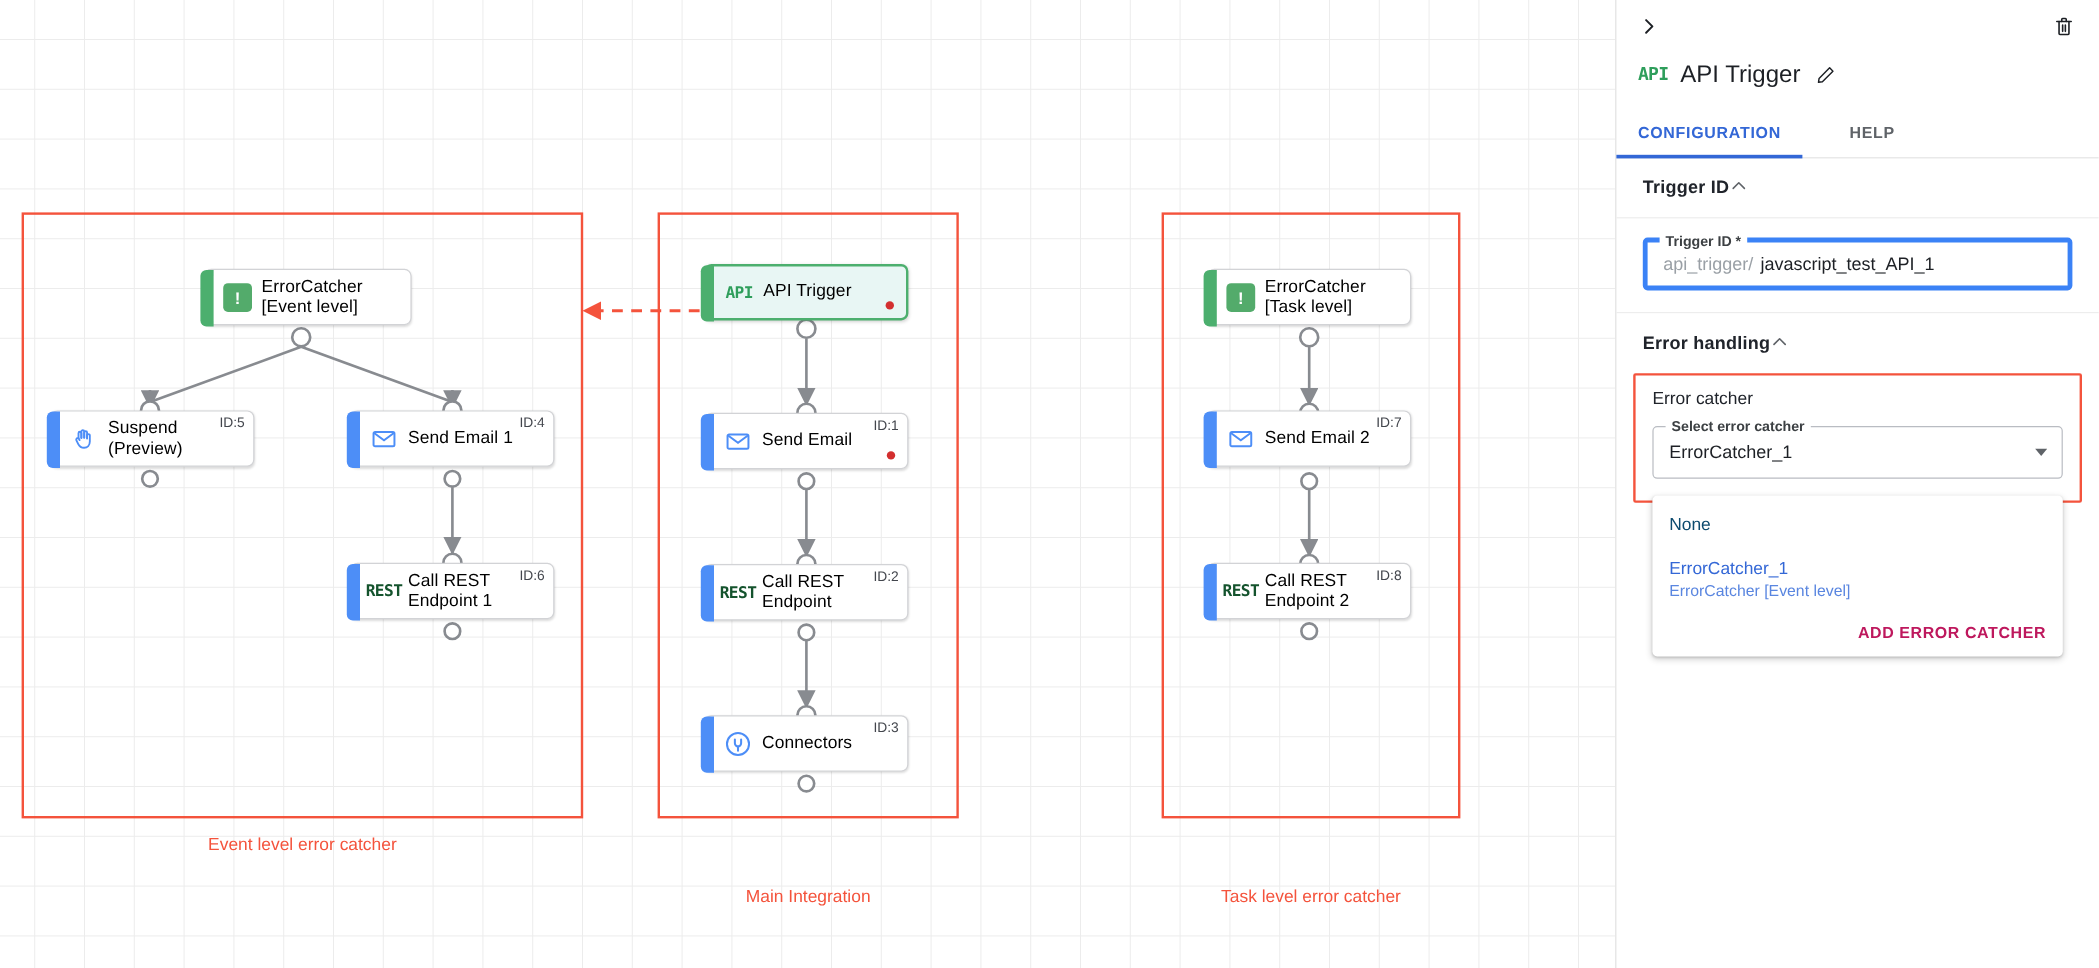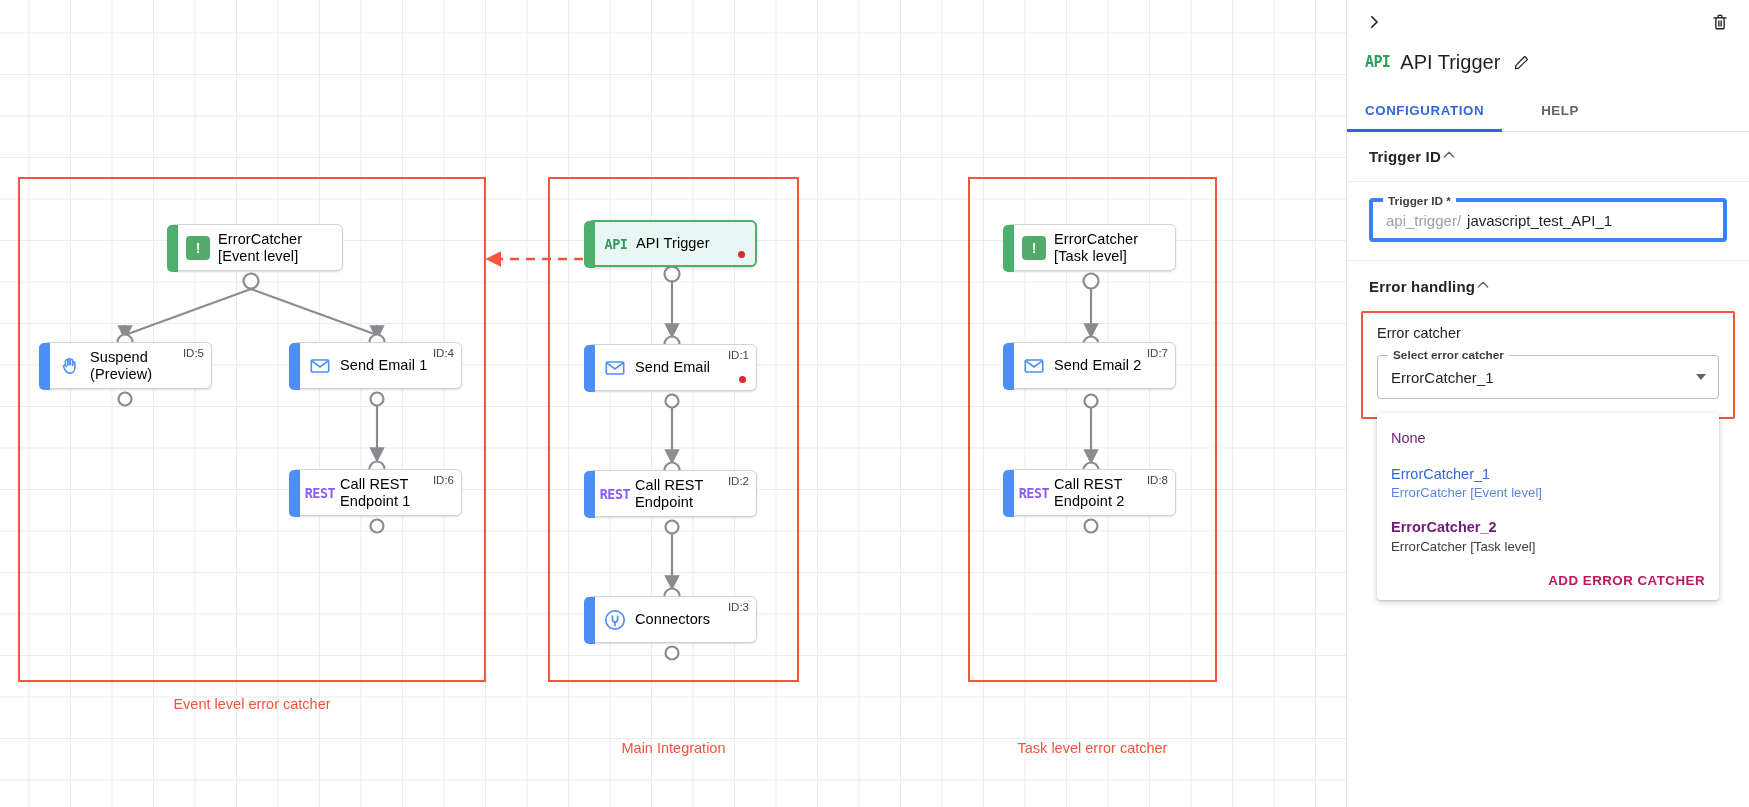--- a/index.html
+++ b/index.html
@@ -96,21 +96,21 @@
     position: absolute;
     width: 7px; height: 7px; border-radius: 50%;
     background: #d32f2f;
     right: 10px; bottom: 7px;
     z-index: 4;
   }
 
   
   .gi { font-family: "DejaVu Sans Mono", monospace; font-weight: 700; font-size: 13px; }
   .api-txt { color: #2e9e5b; letter-spacing: -0.5px; font-size: 13.5px; }
-  .rest-txt { color: #8b5cf6; letter-spacing: -0.5px; font-size: 13.5px; }
+  .rest-txt { color: #14532d; letter-spacing: -0.5px; font-size: 13.5px; }
   .greenbadge {
     width: 24px; height: 24px; border-radius: 4px; background: #53ab6b;
     display: flex; align-items: center; justify-content: center;
     color: #fff; font-weight: 700; font-size: 14px; line-height: 1;
   }
 
   
   #panel {
     position: relative;
     width: 403px; height: 807px;
@@ -215,21 +215,21 @@
     position: absolute;
     left: 14px; right: 14px;
     top: 100px;
     background: #ffffff;
     border-radius: 4px;
     box-shadow: 0 2px 6px rgba(0,0,0,.20), 0 1px 2px rgba(0,0,0,.12);
     padding: 8px 0 10px 0;
     z-index: 30;
   }
   .dd-item { padding: 8px 14px; cursor: pointer; }
-  .dd-main { font-size: 14.5px; color: #701a75; line-height: 1.35; }
+  .dd-main { font-size: 14.5px; color: #0c4a6e; line-height: 1.35; }
   .dd-sub { font-size: 13.2px; color: #3c4043; line-height: 1.35; }
   .dd-item.sel .dd-main { color: #3367d6; font-weight: 400; }
   .dd-item.sel .dd-sub { color: #5a86e0; }
   .dd-item.bold .dd-main { font-weight: 700; }
   .dd-action {
     padding: 10px 14px 2px 14px;
     font-size: 13.3px; font-weight: 700; letter-spacing: .5px;
     color: #be185d; cursor: pointer; text-align: right;
   }
 </style>
@@ -495,22 +495,18 @@
       </div>
 
       <div class="dropdown">
         <div class="dd-item">
           <div class="dd-main">None</div>
         </div>
         <div class="dd-item sel">
           <div class="dd-main">ErrorCatcher_1</div>
           <div class="dd-sub">ErrorCatcher [Event level]</div>
         </div>
-        <div class="dd-item bold">
-          <div class="dd-main">ErrorCatcher_2</div>
-          <div class="dd-sub">ErrorCatcher [Task level]</div>
-        </div>
         <div class="dd-action">ADD ERROR CATCHER</div>
       </div>
     </div>
 
   </div>
 </div>
 
 </body></html>

